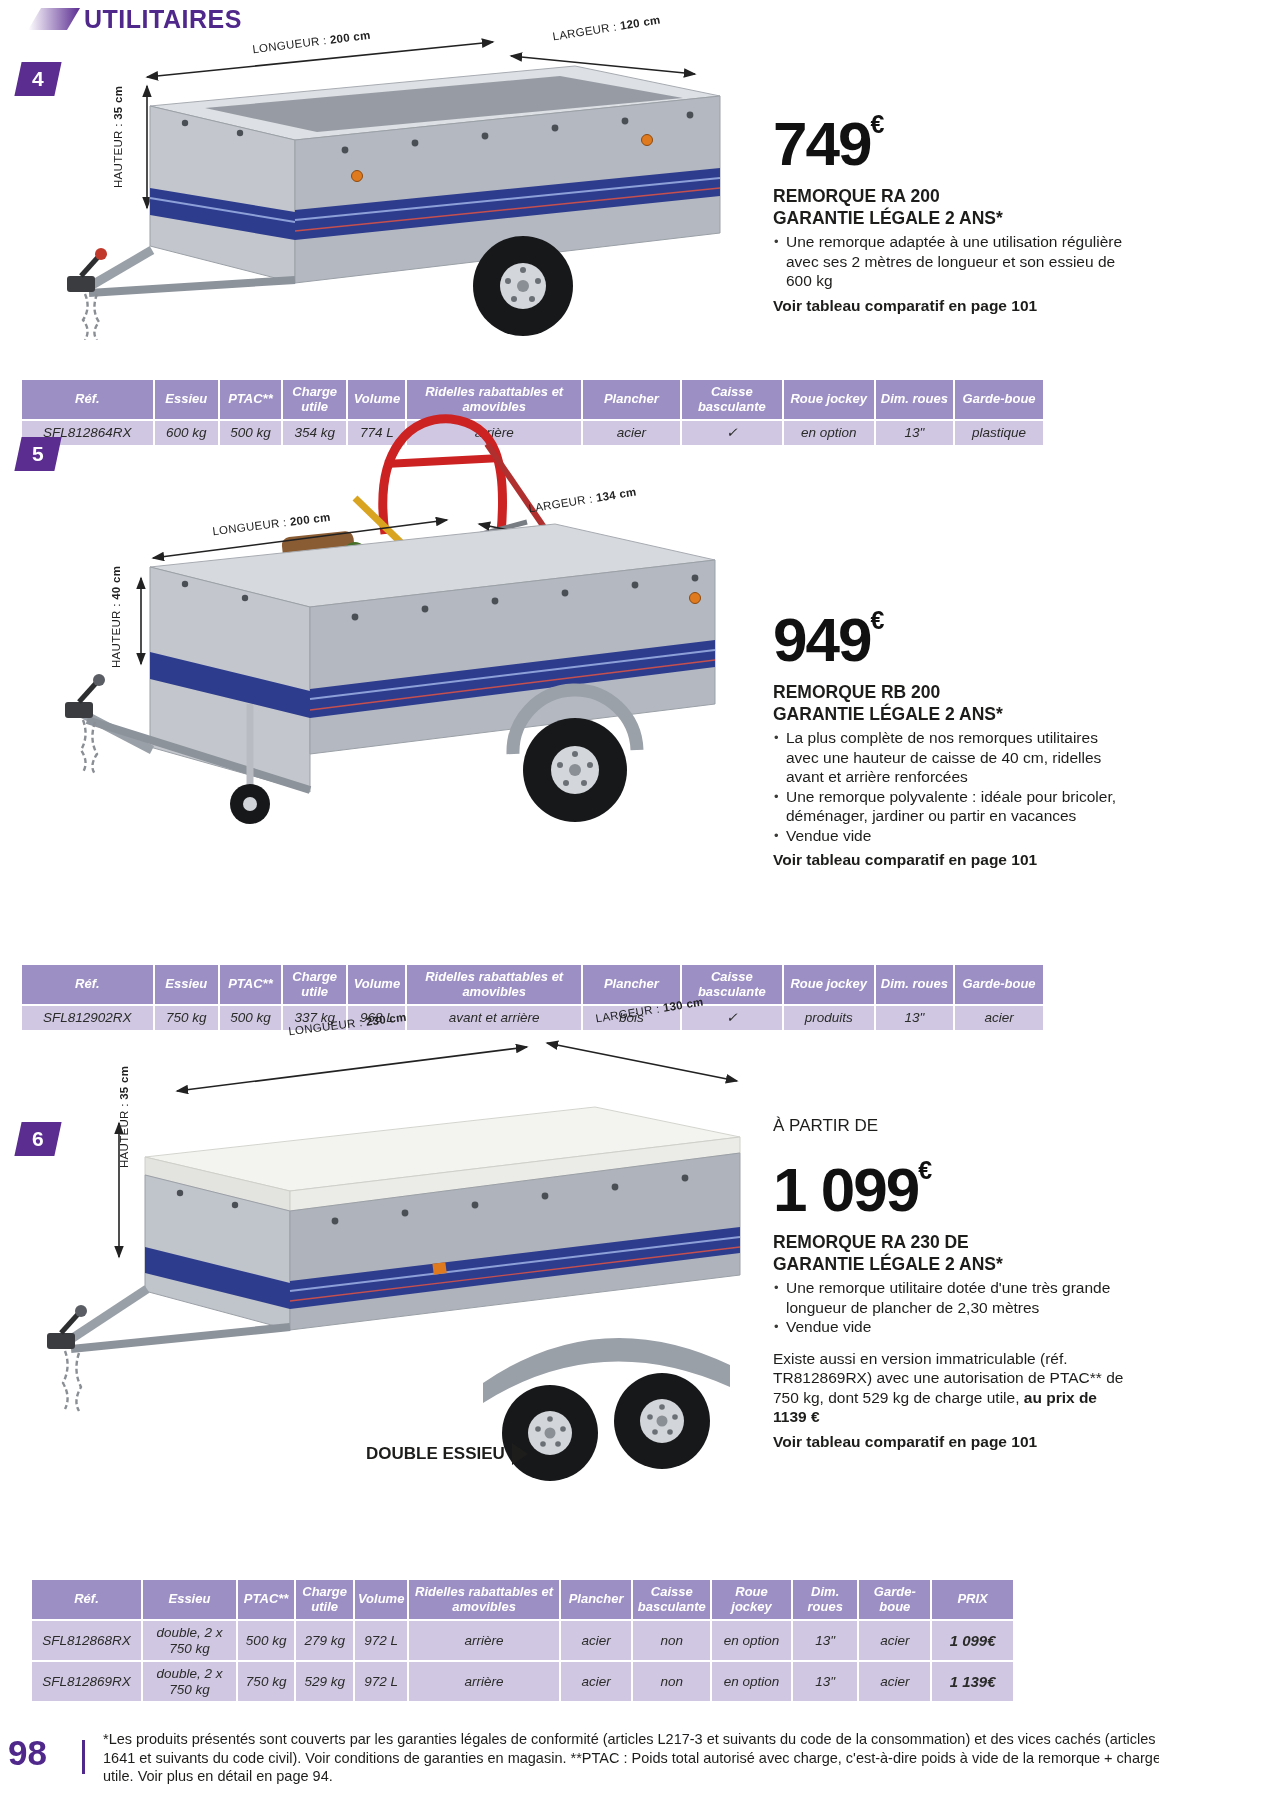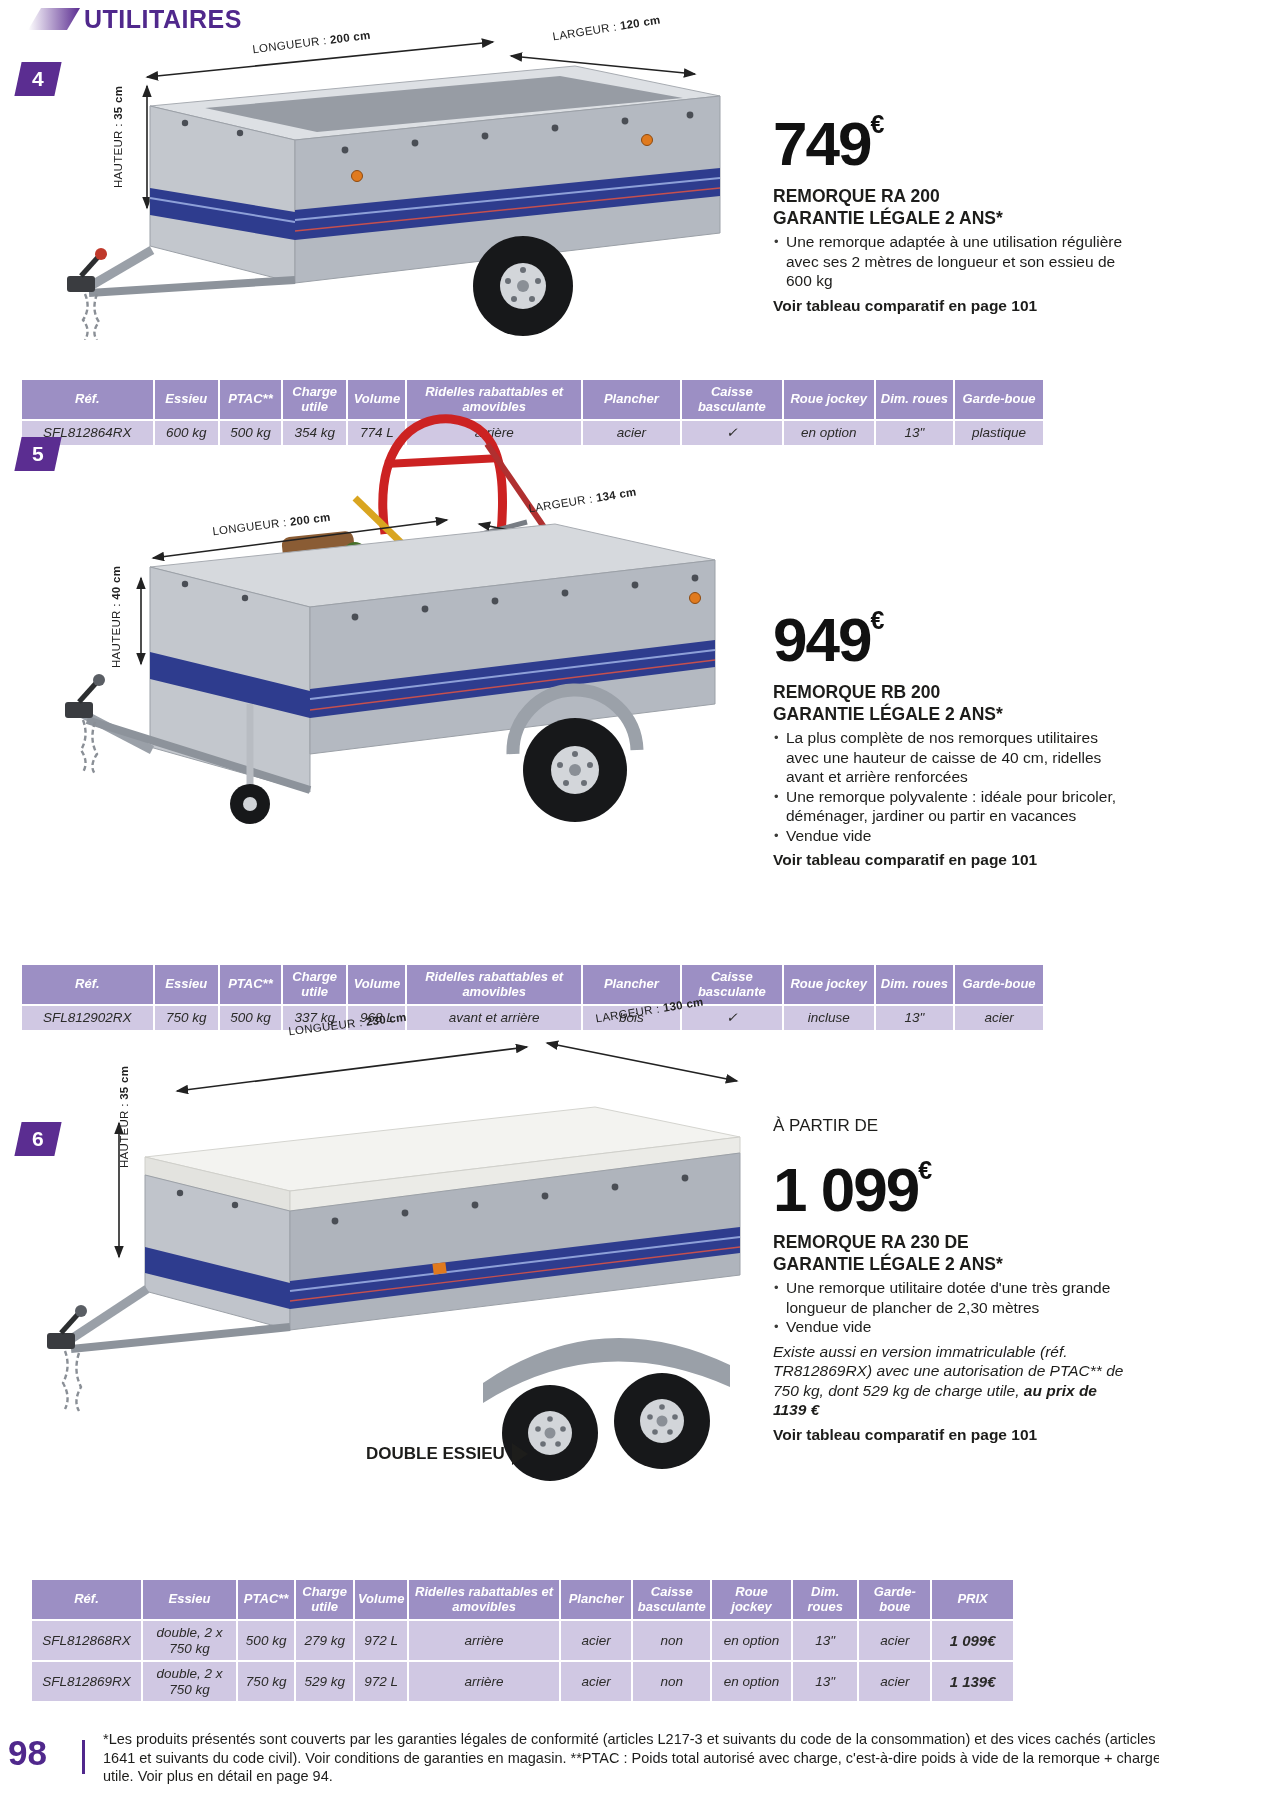--- a/index.html
+++ b/index.html
@@ -25,21 +25,21 @@
 
   
   .pcol { width:352px; }
   .prefix { font-size:17px; margin-bottom:2px; }
   .price { font-weight:700; font-size:62px; line-height:64px; letter-spacing:-2px; color:#111; }
   .price .euro { font-size:25px; letter-spacing:0; vertical-align:32px; }
   .pname { font-size:17.5px; font-weight:700; line-height:21.5px; margin-top:10px; }
   .bullets { margin-top:3px; font-size:15.5px; line-height:19.5px; list-style:none; }
   .bullets li { position:relative; padding-left:13px; }
   .bullets li::before { content:"•"; position:absolute; left:1px; top:0; font-size:13px; color:#3a3a38; }
-  .extra { margin-top:5px; font-size:15.5px; line-height:19.5px;font-style:italic; }
+  .extra { margin-top:12px; font-size:15.5px; line-height:19.5px; }
   .extra b { font-weight:700; }
   .compare { margin-top:6px; font-size:15.5px; font-weight:700; }
 
   
   table.spec { border-collapse:separate; border-spacing:2px; table-layout:fixed; width:100%;font-style:italic; }
   table.spec th { background:#9c8fc4; color:#fff; font-size:13px; font-weight:700;
                   line-height:14.5px; padding:5px 2px; text-align:center; vertical-align:middle; }
   table.spec td { background:#d0c8e3; color:#2b2b29; font-size:13.5px; line-height:15.5px;
                   padding:4px 3px; text-align:center; vertical-align:middle; }
   table.spec td.prix { font-weight:700; font-size:15px; }
@@ -325,21 +325,21 @@
       <tbody>
           <tr>
         <td>SFL812902RX</td>
         <td>750 kg</td>
         <td>500 kg</td>
         <td>337 kg</td>
         <td>968 L</td>
         <td>avant et arrière</td>
         <td>bois</td>
         <td>✓</td>
-        <td>incluse</td>
+        <td>produits</td>
         <td>13"</td>
         <td>acier</td>
       </tr>
         </tbody>
     </table>
   </div>
 
   <div class="abs badge" style="left:18px; top:1122px;">
     <span>6</span>
   </div>

